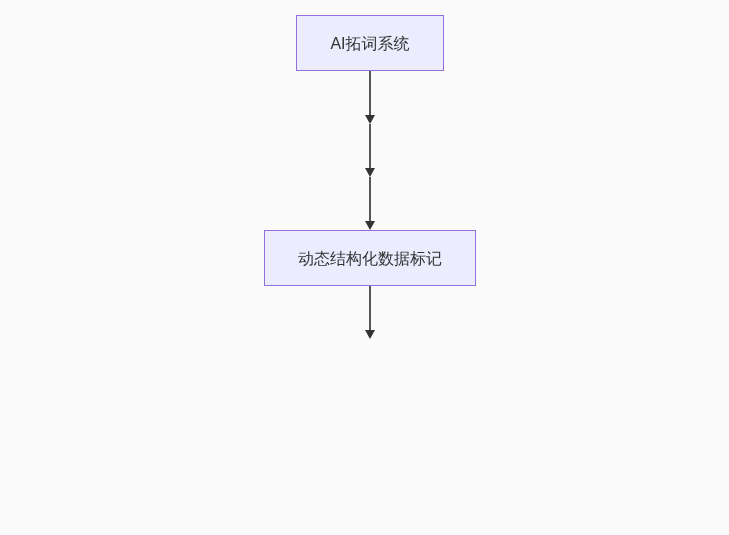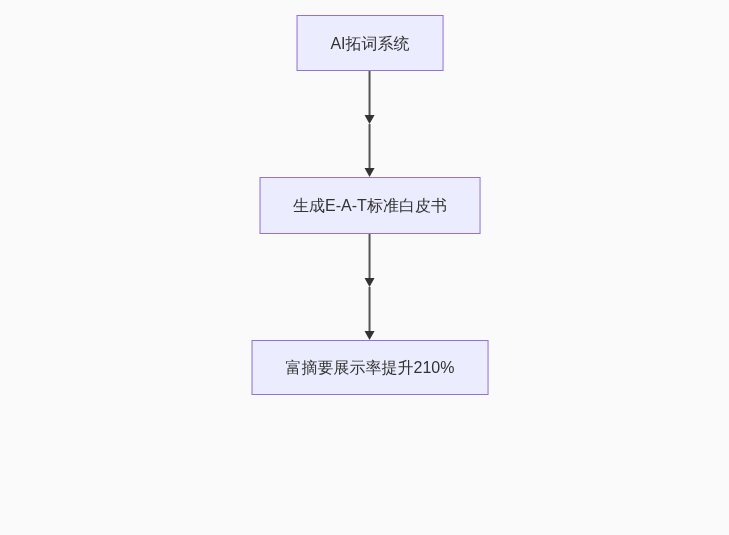--- a/index.html
+++ b/index.html
@@ -70,28 +70,27 @@
     <div class="line"></div>
     <div class="arrowhead"></div>
   </div>
 
 
   <div class="edge">
     <div class="line"></div>
     <div class="arrowhead"></div>
   </div>
 
-  <div class="node" style="min-width:221px; min-height:57px">生成E-A-T标准白皮书</div>
+
+  <div class="edge">
+    <div class="line"></div>
+    <div class="arrowhead"></div>
+  </div>
+
+  <div class="node" style="min-width:210px">动态结构化数据标记</div>
 
   <div class="edge">
     <div class="line"></div>
     <div class="arrowhead"></div>
   </div>
 
 
-  <div class="edge">
-    <div class="line"></div>
-    <div class="arrowhead"></div>
-  </div>
-
-  <div class="node" style="min-width:231px; min-height:55px">富摘要展示率提升210%</div>
-
 </div>
 
 </body></html>

